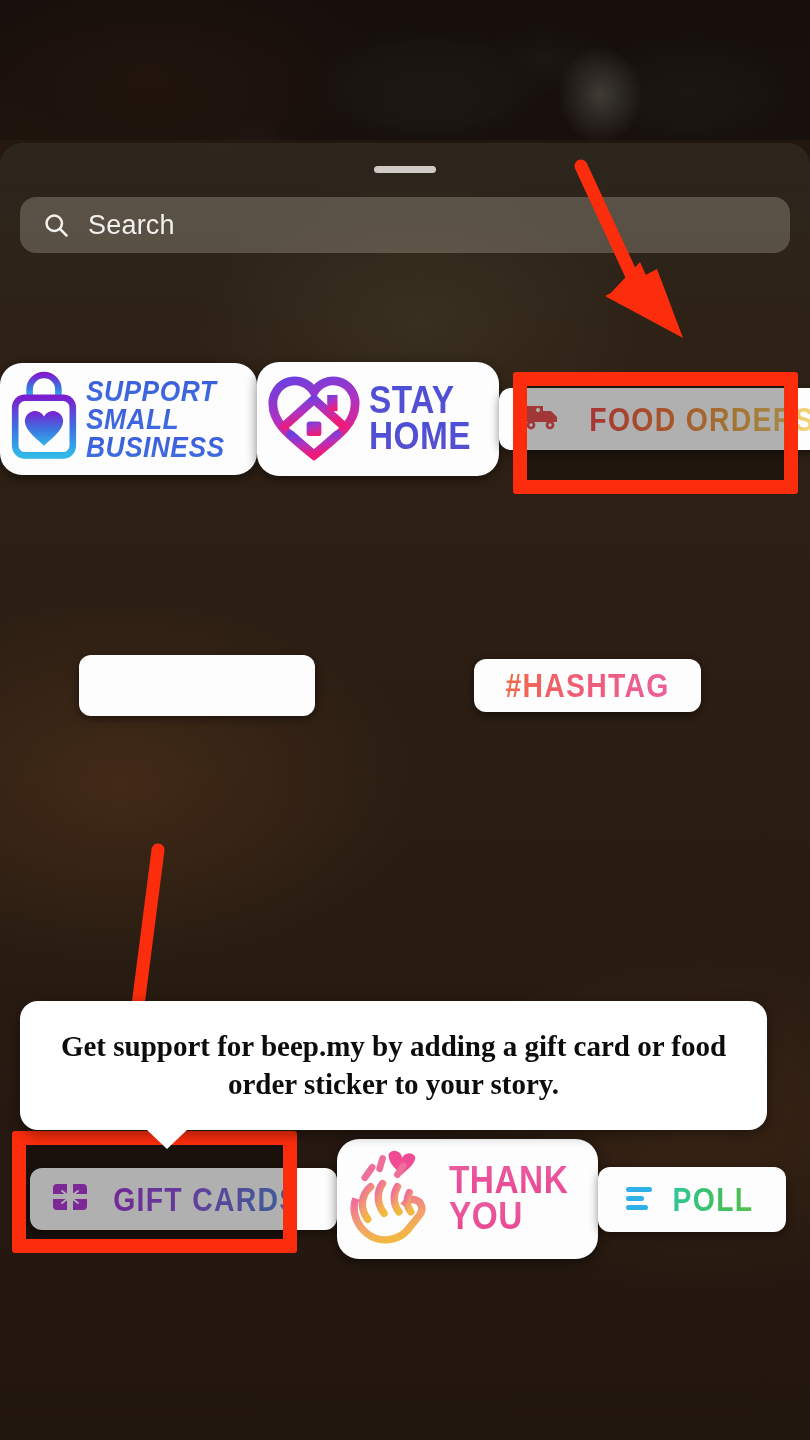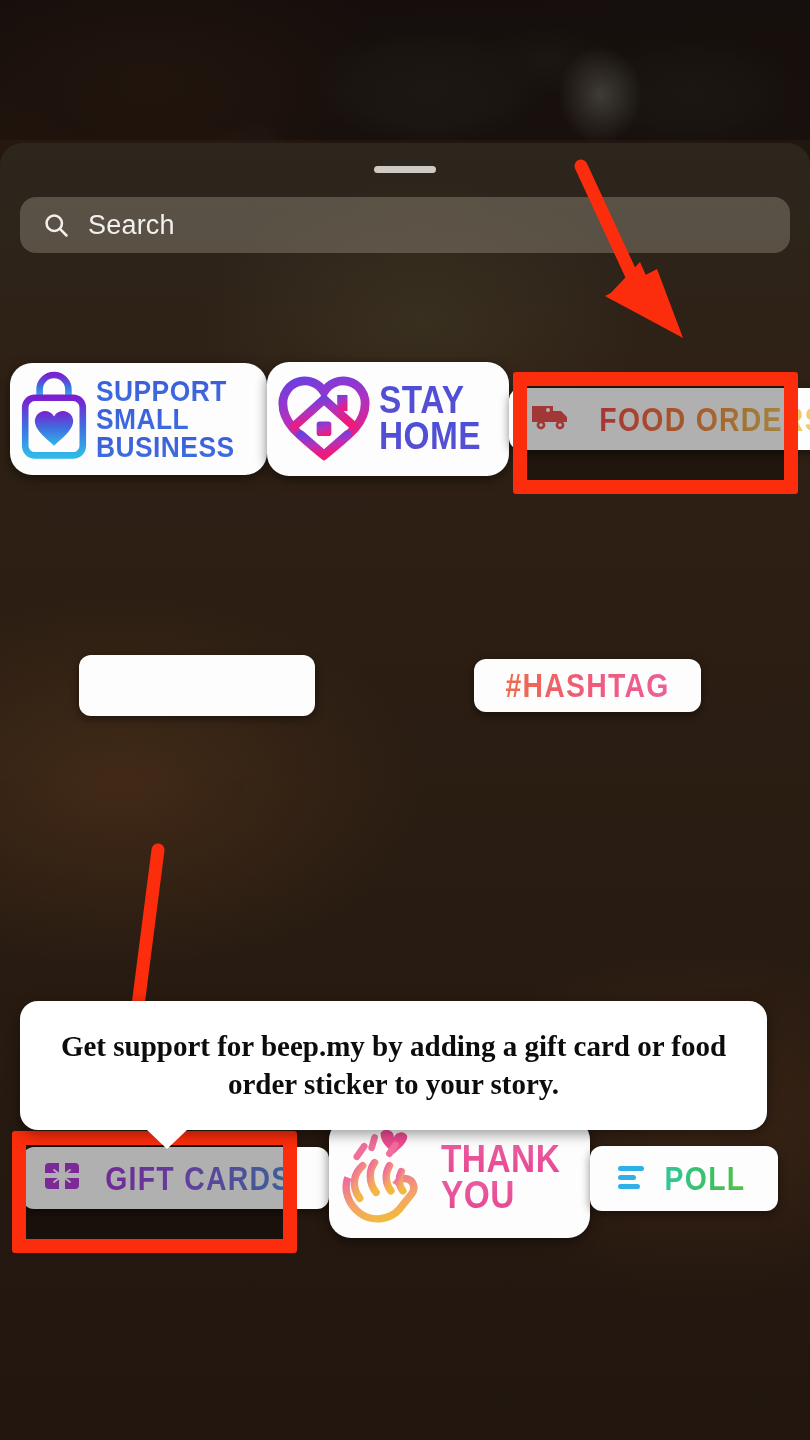--- a/index.html
+++ b/index.html
@@ -232,21 +232,21 @@
         <svg viewBox="0 0 24 24" width="28" height="28" fill="none" stroke="#f2f0ec" stroke-width="2.2" stroke-linecap="round">
           <circle cx="10.5" cy="10.5" r="6.6"></circle>
             <line x1="15.4" y1="15.4" x2="21" y2="21"></line>
         </svg>
       </span>
       <span id="search-text">Search</span>
     </div>
 
     <div class="row" style="top:206px; height:140px;">
 
-      <div class="art" style="margin-left:10px;">
+      <div class="art" style="font-style:italic;">
         <span>
           <svg width="72" height="92" viewBox="0 0 60 76">
             <defs>
                 <linearGradient id="gbag" x1="0" y1="0" x2="0" y2="1">
               <stop offset="0" stop-color="#7b1fd0"></stop>
                   <stop offset="0.5" stop-color="#3f6fe0"></stop>
                   <stop offset="1" stop-color="#2fb8e8"></stop>
             </linearGradient>
               </defs>
             <path d="M18 22 V15 a12 12 0 0 1 24 0 V22" fill="none" stroke="url(#gbag)" stroke-width="5.5" stroke-linecap="round"></path>
@@ -303,21 +303,21 @@
     <div class="row" style="top:492px; height:100px;">
       <div class="chip" style="padding:14px 20px;">
         <span class="label g-mention">@MENTION</span>
       </div>
       <div class="chip" style="margin-right:30px;">
         <span class="label g-hash">#HASHTAG</span>
       </div>
     </div>
 
 
-    <div class="row" style="top:975px; height:120px;">
+    <div class="row" style="top:996px; height:120px;padding-left:8px;">
       <div class="chip" style="margin-left:22px;padding:14px 22px;">
         <span>
           <svg width="36" height="30" viewBox="0 0 36 30">
             <rect x="1" y="2" width="34" height="26" rx="4" fill="#b23ad8"></rect>
             <rect x="1" y="12" width="34" height="5" fill="#fdfdfd"></rect>
             <rect x="15" y="2" width="6" height="26" fill="#fdfdfd"></rect>
             <path d="M18 15 l-8 -6 M18 15 l8 -6 M18 15 l-8 6 M18 15 l8 6 M18 15 v-9 M18 15 v9 M18 15 h-11 M18 15 h11" stroke="#fdfdfd" stroke-width="2" stroke-linecap="round"></path>
             <circle cx="18" cy="15" r="2.6" fill="#fdfdfd"></circle>
           </svg>
         </span>

